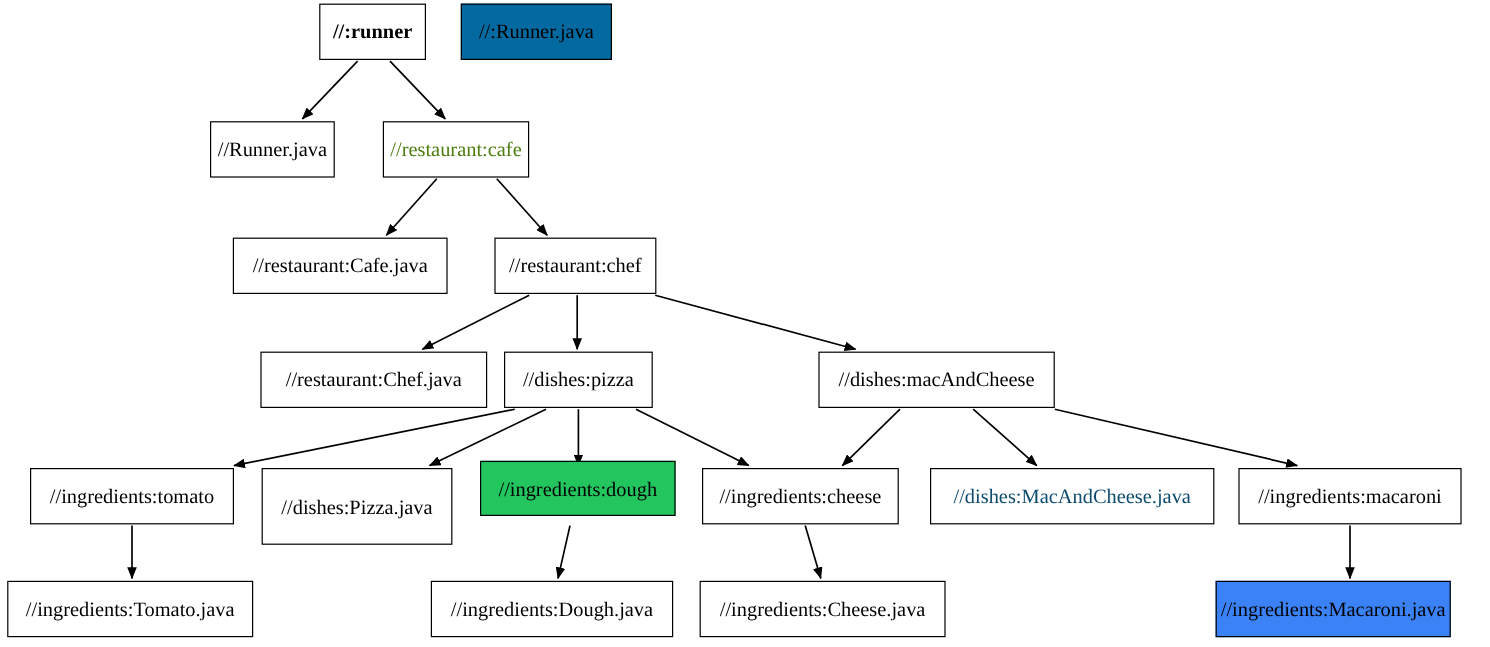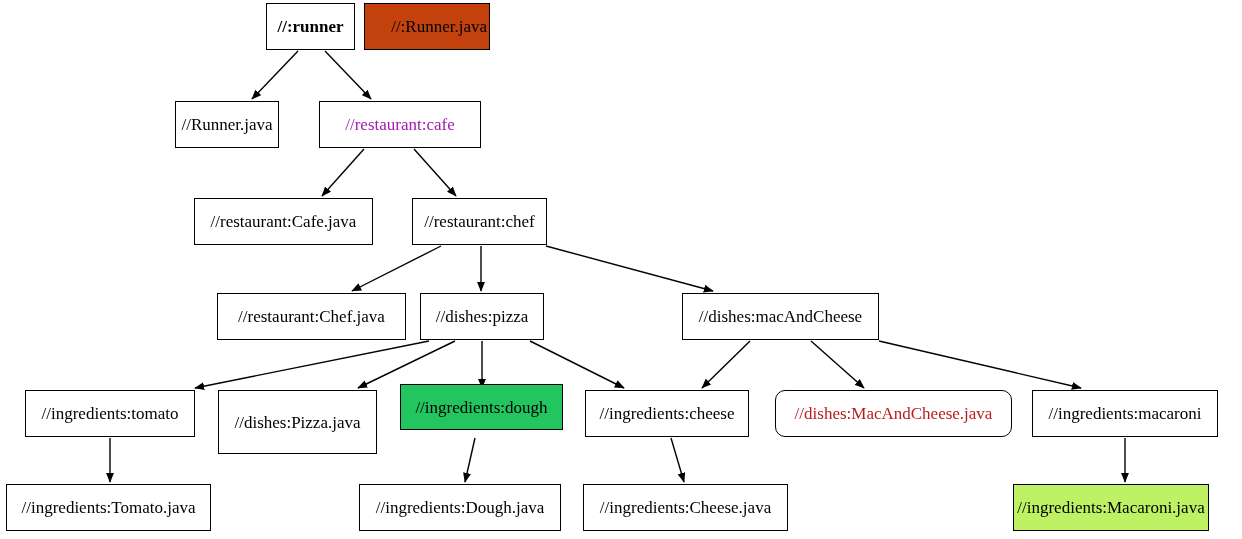--- a/index.html
+++ b/index.html
@@ -73,27 +73,27 @@
         <line x1="475" y1="438" x2="465" y2="482" stroke="#000000" stroke-width="1.4" marker-end="url(#arrowhead)"></line>
         <line x1="671" y1="438" x2="684" y2="482" stroke="#000000" stroke-width="1.4" marker-end="url(#arrowhead)"></line>
         <line x1="1125" y1="438" x2="1125" y2="482" stroke="#000000" stroke-width="1.4" marker-end="url(#arrowhead)"></line>
       </g>
   </svg>
 
   <div id="nodes-group">
       <div class="graph-node" style="left: 266px; top: 3px; width: 89px; height: 47px; border-color: rgb(0, 0, 0); background: rgb(255, 255, 255); color: rgb(0, 0, 0); font-weight: bold;">
         <span class="node-label">//:runner</span>
       </div>
-      <div class="graph-node" style="left: 364px; top: 3px; width: 126px; height: 47px; border-color: rgb(0, 0, 0); background: #c2410c; color: rgb(0, 0, 0); justify-content: flex-end;">
+      <div class="graph-node" style="left: 384px; top: 3px; width: 126px; height: 47px; border-color: rgb(0, 0, 0); background: #0369a1; color: rgb(0, 0, 0);">
         <span class="node-label">//:Runner.java</span>
       </div>
       <div class="graph-node" style="left: 175px; top: 101px; width: 104px; height: 47px; border-color: rgb(0, 0, 0); background: rgb(255, 255, 255); color: rgb(0, 0, 0);">
         <span class="node-label">//Runner.java</span>
       </div>
-      <div class="graph-node" style="left: 319px; top: 101px; width: 162px; height: 47px; border-color: rgb(0, 0, 0); background: rgb(255, 255, 255); color: #a21caf;">
+      <div class="graph-node" style="left: 319px; top: 101px; width: 122px; height: 47px; border-color: rgb(0, 0, 0); background: rgb(255, 255, 255); color: #4d7c0f;">
         <span class="node-label">//restaurant:cafe</span>
       </div>
       <div class="graph-node" style="left: 194px; top: 198px; width: 179px; height: 47px; border-color: rgb(0, 0, 0); background: rgb(255, 255, 255); color: rgb(0, 0, 0);">
         <span class="node-label">//restaurant:Cafe.java</span>
       </div>
       <div class="graph-node" style="left: 412px; top: 198px; width: 135px; height: 47px; border-color: rgb(0, 0, 0); background: rgb(255, 255, 255); color: rgb(0, 0, 0);">
         <span class="node-label">//restaurant:chef</span>
       </div>
       <div class="graph-node" style="left: 217px; top: 293px; width: 189px; height: 47px; border-color: rgb(0, 0, 0); background: rgb(255, 255, 255); color: rgb(0, 0, 0);">
         <span class="node-label">//restaurant:Chef.java</span>
@@ -109,33 +109,33 @@
       </div>
       <div class="graph-node" style="left: 218px; top: 390px; width: 159px; height: 64px; border-color: rgb(0, 0, 0); background: rgb(255, 255, 255); color: rgb(0, 0, 0);">
         <span class="node-label">//dishes:Pizza.java</span>
       </div>
       <div class="graph-node" style="left: 400px; top: 384px; width: 163px; height: 46px; border-color: rgb(0, 0, 0); background: #22c55e; color: rgb(0, 0, 0);">
         <span class="node-label">//ingredients:dough</span>
       </div>
       <div class="graph-node" style="left: 585px; top: 390px; width: 164px; height: 47px; border-color: rgb(0, 0, 0); background: rgb(255, 255, 255); color: rgb(0, 0, 0);">
         <span class="node-label">//ingredients:cheese</span>
       </div>
-      <div class="graph-node" style="left: 775px; top: 390px; width: 237px; height: 47px; border-color: rgb(0, 0, 0); background: rgb(255, 255, 255); color: #b91c1c; border-radius: 10px;">
+      <div class="graph-node" style="left: 775px; top: 390px; width: 237px; height: 47px; border-color: rgb(0, 0, 0); background: rgb(255, 255, 255); color: #0c4a6e;">
         <span class="node-label">//dishes:MacAndCheese.java</span>
       </div>
       <div class="graph-node" style="left: 1032px; top: 390px; width: 186px; height: 47px; border-color: rgb(0, 0, 0); background: rgb(255, 255, 255); color: rgb(0, 0, 0);">
         <span class="node-label">//ingredients:macaroni</span>
       </div>
       <div class="graph-node" style="left: 6px; top: 484px; width: 205px; height: 47px; border-color: rgb(0, 0, 0); background: rgb(255, 255, 255); color: rgb(0, 0, 0);">
         <span class="node-label">//ingredients:Tomato.java</span>
       </div>
       <div class="graph-node" style="left: 359px; top: 484px; width: 202px; height: 47px; border-color: rgb(0, 0, 0); background: rgb(255, 255, 255); color: rgb(0, 0, 0);">
         <span class="node-label">//ingredients:Dough.java</span>
       </div>
       <div class="graph-node" style="left: 583px; top: 484px; width: 205px; height: 47px; border-color: rgb(0, 0, 0); background: rgb(255, 255, 255); color: rgb(0, 0, 0);">
         <span class="node-label">//ingredients:Cheese.java</span>
       </div>
-      <div class="graph-node" style="left: 1013px; top: 484px; width: 196px; height: 47px; border-color: rgb(0, 0, 0); background: #bef264; color: rgb(0, 0, 0);">
+      <div class="graph-node" style="left: 1013px; top: 484px; width: 196px; height: 47px; border-color: rgb(0, 0, 0); background: #3b82f6; color: rgb(0, 0, 0);">
         <span class="node-label">//ingredients:Macaroni.java</span>
       </div>
     </div>
 
 </div>
 
 </body></html>

